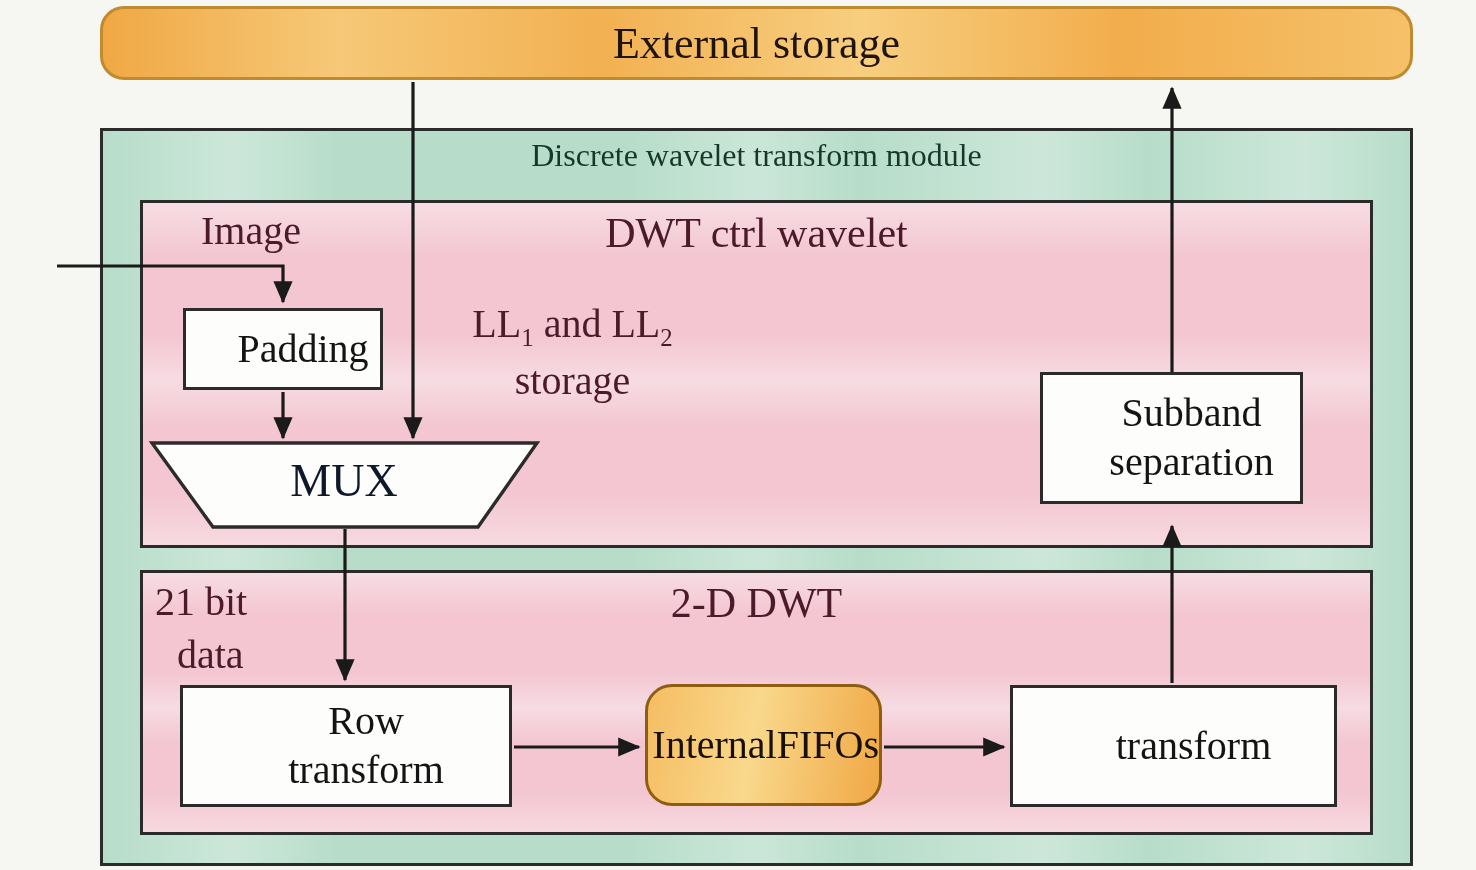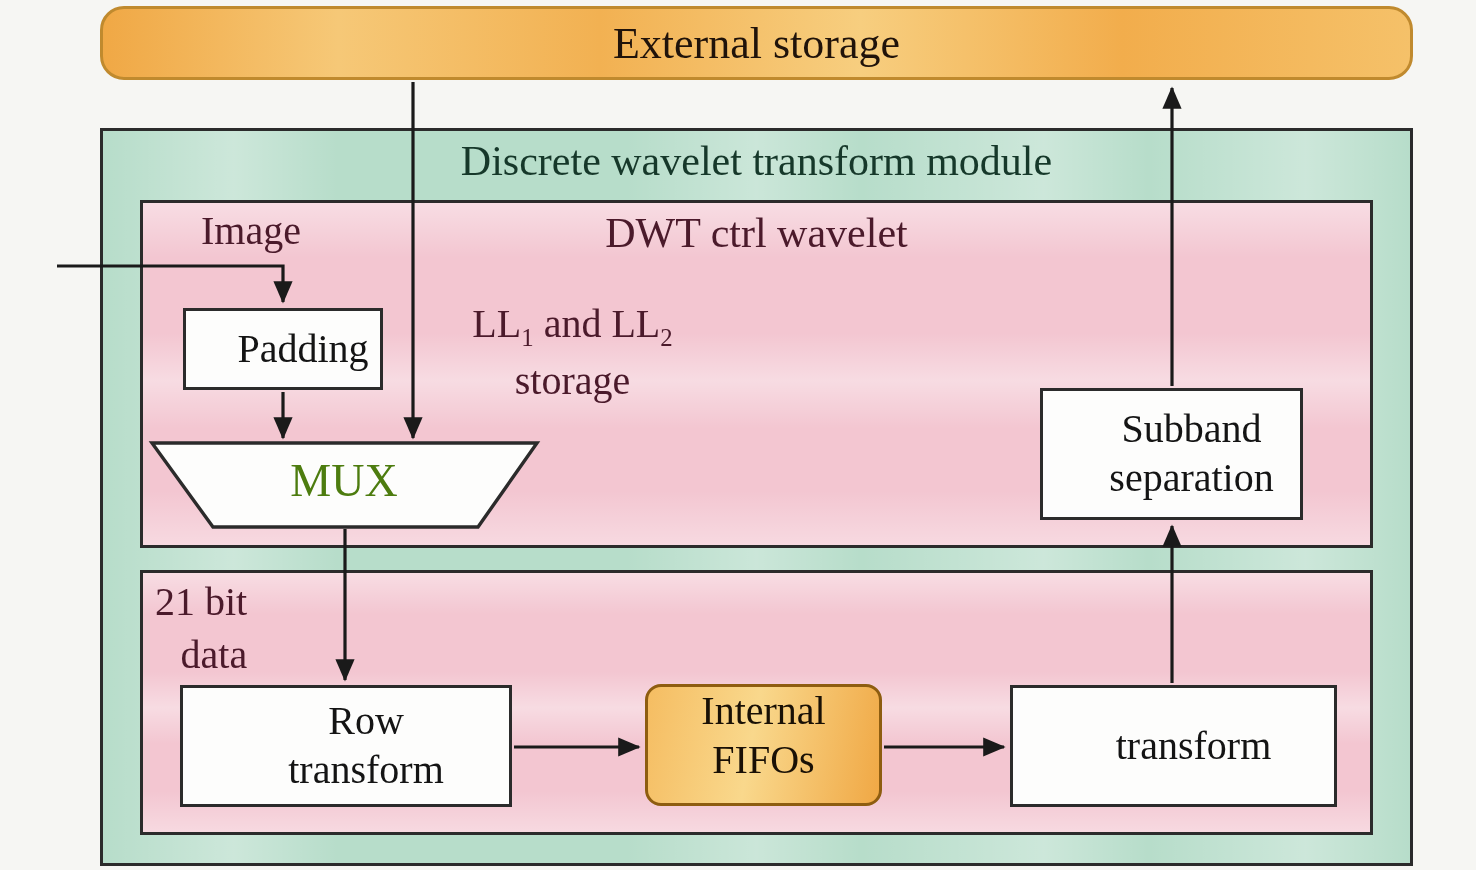--- a/index.html
+++ b/index.html
@@ -30,21 +30,21 @@
     background-image:linear-gradient(90deg,
       rgba(255,255,255,0.00) 0%,  rgba(255,255,255,0.30) 10%,
       rgba(255,255,255,0.00) 18%, rgba(255,255,255,0.00) 40%,
       rgba(255,255,255,0.28) 50%, rgba(255,255,255,0.00) 58%,
       rgba(255,255,255,0.30) 72%, rgba(255,255,255,0.00) 80%,
       rgba(255,255,255,0.30) 92%, rgba(255,255,255,0.00) 100%);
     border:3px solid #2b2b2b;
   }
   #dwt-module-title{
     position:absolute;left:0;right:0;top:6px;
-    text-align:center;font-size:42px;color:#16382a;
+    text-align:center;font-size:32px;color:#16382a;
   }
 
   
   .pink-box{
     background-color:#f3c6d1;
     background-image:linear-gradient(180deg,
       rgba(255,255,255,0.40) 0%,  rgba(255,255,255,0.00) 16%,
       rgba(255,255,255,0.00) 38%, rgba(255,255,255,0.38) 52%,
       rgba(255,255,255,0.00) 66%, rgba(255,255,255,0.00) 84%,
       rgba(255,255,255,0.34) 100%);
@@ -52,51 +52,51 @@
   }
   #ctrl-module{left:140px;top:200px;width:1233px;height:348px;}
   #dwt-2d{left:140px;top:570px;width:1233px;height:265px;}
 
   .pink-title{
     position:absolute;left:0;right:0;top:6px;
     text-align:center;font-size:42px;color:#4b1a2b;
   }
   .pink-label{color:#4b1a2b;font-size:40px;line-height:1.32;}
   #image-label{left:10px;top:2px;position:absolute;margin-left:48px;}
-  #bit-data-label{left:12px;top:3px;position:absolute;text-align:right;}
+  #bit-data-label{left:12px;top:3px;position:absolute;}
   #bit-data-label .l2{padding-left:22px;}
 
   #ll-subbands{left:400px;top:298px;width:345px;text-align:center;position:absolute;}
   #hh-subbands{left:830px;top:284px;width:360px;text-align:center;position:absolute;}
   sub{font-size:62%;}
 
   
   .white-box{
     background:#fdfdfc;border:3px solid #2b2b2b;
     display:flex;flex-direction:column;align-items:center;justify-content:center;
     font-size:40px;color:#141414;text-align:center;line-height:1.22;padding-left:40px;
   }
   #padding-box{left:183px;top:308px;width:200px;height:82px;}
-  #subband-separation-box{left:1040px;top:388px;width:263px;height:132px;}
+  #subband-separation-box{left:1040px;top:372px;width:263px;height:132px;}
   #row-transform-box{left:180px;top:685px;width:332px;height:122px;}
   #column-transform-box{left:1010px;top:685px;width:327px;height:122px;}
 
   
   #internal-fifos-box{
     left:645px;top:684px;width:237px;height:122px;
     background:linear-gradient(100deg,#f5bd62 0%,#f9d88c 45%,#f0a845 100%);
-    border:3px solid #8e5d10;border-radius:16px;
-    display:flex;flex-direction:column;align-items:center;justify-content:flex-start;
+    border:3px solid #8e5d10;border-radius:27px;
+    display:flex;flex-direction:row;align-items:center;justify-content:flex-end;
     font-size:40px;color:#191005;text-align:center;line-height:1.22;
   }
 
   
   #mux-label{
     left:219px;top:454px;width:250px;position:absolute;
-    text-align:center;font-size:46px;color:#4d7c0f;
+    text-align:center;font-size:46px;color:#0f172a;
   }
 
   #connectors{position:absolute;left:0;top:0;width:1476px;height:870px;pointer-events:none;}
 </style>
 </head>
 <body>
 
 <div id="canvas">
 
   <div id="external-storage" class="abs">
@@ -106,20 +106,21 @@
   <div id="dwt-module" class="abs">
     <div id="dwt-module-title">Discrete wavelet transform module</div>
   </div>
 
   <div id="ctrl-module" class="abs pink-box">
     <div class="pink-title">DWT ctrl wavelet</div>
     <div id="image-label" class="pink-label">Image</div>
   </div>
 
   <div id="dwt-2d" class="abs pink-box">
+    <div class="pink-title">2-D DWT</div>
     <div id="bit-data-label" class="pink-label">
       <div class="l1">21 bit</div>
       <div class="l2">data</div>
     </div>
   </div>
 
   <svg id="connectors" viewBox="0 0 1476 870" xmlns="http://www.w3.org/2000/svg">
     <defs>
       <marker id="arrow" markerWidth="7.5" markerHeight="6.5" refX="6.5" refY="3" orient="auto">
         <path d="M0,0 L7,3 L0,6 z" fill="#1a1a1a"></path>

